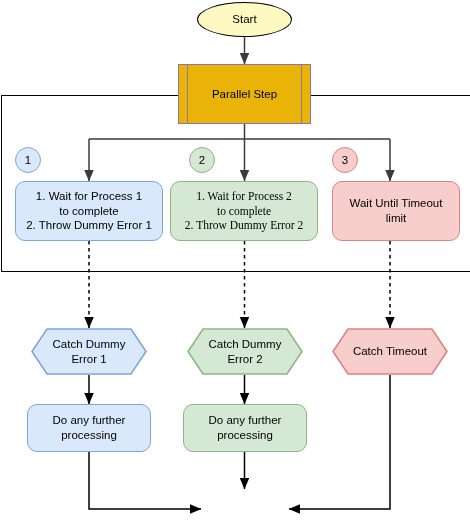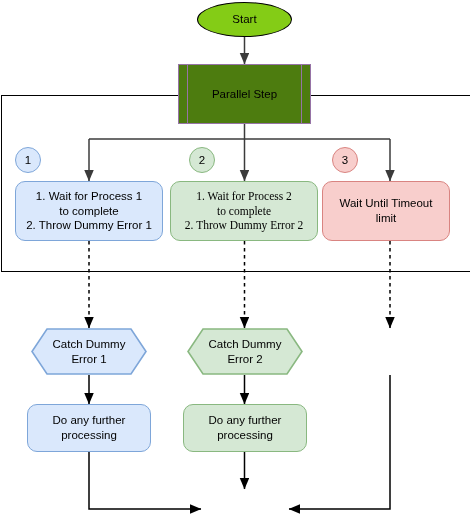--- a/index.html
+++ b/index.html
@@ -40,25 +40,25 @@
   .node-text.left {
     text-align: center;
     width: 100%;
     padding: 0 7px;
     box-sizing: border-box;
   }
   
   .terminator {
     border: 1.4px solid #000000;
     border-radius: 50%;
-    background: #84cc16;
+    background: #fef9c3;
   }
   
   .parallel-step {
-    background: #4d7c0f;
+    background: #eab308;
     border: 1.2px solid #9673a6;
   }
   .parallel-bar {
     position: absolute;
     top: 0;
     bottom: 0;
     width: 1.2px;
     background: #9673a6;
     z-index: 6;
   }
@@ -184,41 +184,47 @@
 to complete
 2. Throw Dummy Error 1</span>
   </div>
 
   <div class="node rounded-box fill-green" style="left:170px; top:181px; width:148px; height:60px;font-family:Liberation Serif, serif;">
     <span class="node-text left">1. Wait for Process 2
 to complete
 2. Throw Dummy Error 2</span>
   </div>
 
-  <div class="node rounded-box fill-red" style="left:322px; top:181px; width:128px; height:60px;">
+  <div class="node rounded-box fill-red" style="left:332px; top:181px; width:128px; height:60px;">
     <span class="node-text">Wait Until Timeout
 limit</span>
   </div>
 
   <div class="hex-wrap" style="left:31px; top:328px; width:116px; height:47px;">
     <svg viewBox="0 0 116 47" preserveAspectRatio="none">
       <polygon points="16,1 100,1 115,23.5 100,46 16,46 1,23.5" fill="#dae8fc" stroke="#7ea6d9" stroke-width="1.6"></polygon>
     </svg>
     <span class="hex-label">Catch Dummy
 Error 1</span>
   </div>
 
   <div class="hex-wrap" style="left:187px; top:328px; width:116px; height:47px;">
     <svg viewBox="0 0 116 47" preserveAspectRatio="none">
       <polygon points="16,1 100,1 115,23.5 100,46 16,46 1,23.5" fill="#d5e8d4" stroke="#89b880" stroke-width="1.6"></polygon>
     </svg>
     <span class="hex-label">Catch Dummy
 Error 2</span>
   </div>
 
+  <div class="hex-wrap" style="left:332px; top:328px; width:116px; height:47px;">
+    <svg viewBox="0 0 116 47" preserveAspectRatio="none">
+      <polygon points="16,1 100,1 115,23.5 100,46 16,46 1,23.5" fill="#f8cecc" stroke="#d98481" stroke-width="1.6"></polygon>
+    </svg>
+    <span class="hex-label">Catch Timeout</span>
+  </div>
 
   <div class="node rounded-box fill-blue" style="left:27px; top:404px; width:124px; height:48px;">
     <span class="node-text">Do any further
 processing</span>
   </div>
 
   <div class="node rounded-box fill-green" style="left:183px; top:404px; width:124px; height:48px;">
     <span class="node-text">Do any further
 processing</span>
   </div>

